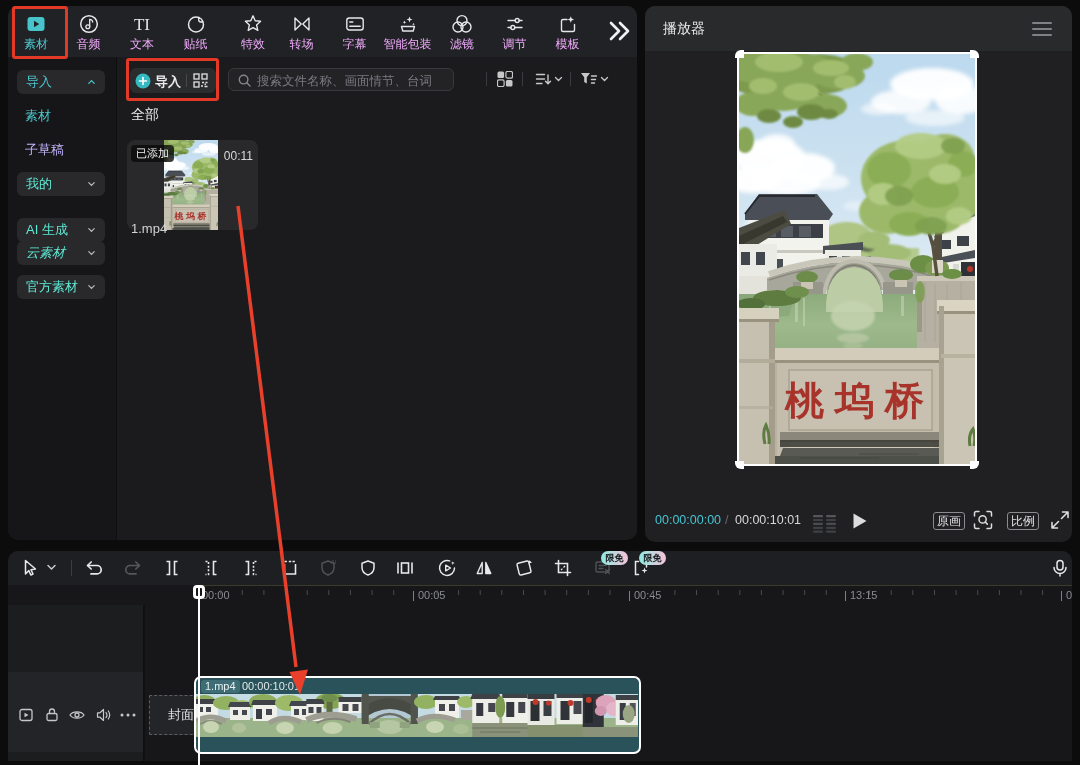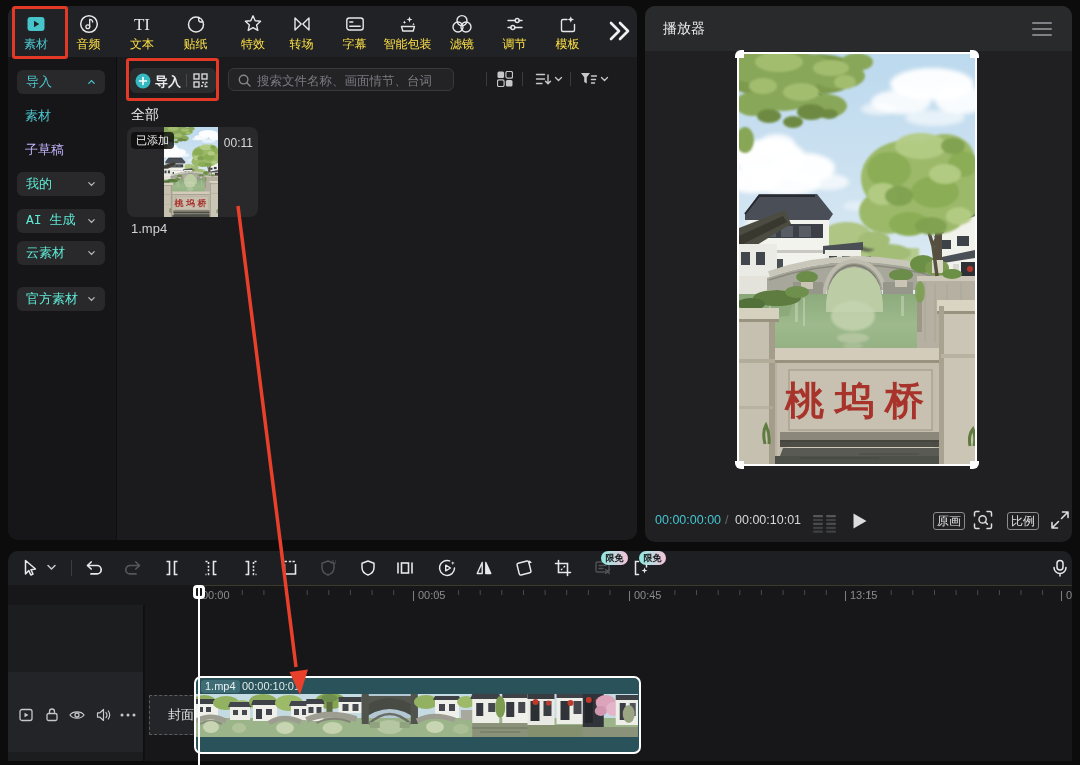--- a/index.html
+++ b/index.html
@@ -3,31 +3,31 @@
 <style>
   html,body{margin:0;padding:0;}
   body{width:1080px;height:765px;background:#0c0c0d;font-family:"Liberation Sans",sans-serif;position:relative;overflow:hidden;-webkit-font-smoothing:antialiased;}
   .abs{position:absolute;}
   .panel{position:absolute;border-radius:10px;overflow:hidden;}
   
   #media{left:8px;top:6px;width:629px;height:534px;background:#1b1b1d;}
   #tabs{position:absolute;left:0;top:0;width:629px;height:51px;background:#212225;}
   .tab{position:absolute;top:0;width:52px;height:51px;text-align:center;}
   .tab .ic{position:absolute;left:50%;top:8px;transform:translateX(-50%);width:20px;height:20px;}
-  .tab .lb{position:absolute;left:50%;top:30px;transform:translateX(-50%);font-size:12px;color:#fde047;white-space:nowrap;}
+  .tab .lb{position:absolute;left:50%;top:30px;transform:translateX(-50%);font-size:12px;color:#f0abfc;white-space:nowrap;}
   .tab.act .lb{color:#4cc5cd;}
   #sidebar{position:absolute;left:0;top:51px;width:108px;height:483px;background:#161618;}
   .sbtn{position:absolute;left:9px;width:88px;height:24px;background:#29292c;border-radius:6px;color:#5eead4;font-size:13px;line-height:24px;padding-left:9px;box-sizing:border-box;}
   .sbtn .car{position:absolute;right:9px;top:50%;transform:translateY(-50%);width:9px;height:9px;}
   .stxt{position:absolute;left:17px;font-size:13px;color:#c4b5fd;}
   
   #impbtn{position:absolute;left:122px;top:62px;width:86px;height:25px;background:#2b2c2e;border-radius:6px;}
   #search{position:absolute;left:220px;top:62px;width:226px;height:23px;background:#232326;border:1px solid #39393d;border-radius:6px;box-sizing:border-box;}
   #quanbu{position:absolute;left:123px;top:100px;font-size:14px;color:#eaeaec;}
-  #card{position:absolute;left:119px;top:121px;width:131px;height:90px;background:#29292b;border-radius:8px;overflow:hidden;text-align:right;}
+  #card{position:absolute;left:119px;top:134px;width:131px;height:90px;background:#29292b;border-radius:8px;overflow:hidden;text-align:right;}
   #thumb{position:absolute;left:37px;top:0;width:54px;height:90px;}
   #badge{position:absolute;left:4px;top:5px;background:rgba(10,10,10,.8);border-radius:4px;color:#f2f2f2;font-size:11px;line-height:17px;padding:0 5px;}
   #dur{position:absolute;right:5px;top:9px;color:#d8d8da;font-size:12px;}
   #fname{position:absolute;left:123px;top:215px;font-size:13px;color:#d2d2d4;}
   
   #player{left:645px;top:6px;width:427px;height:536px;background:#202022;}
   #phead{position:absolute;left:0;top:0;width:427px;height:45px;background:#292a2c;color:#eaeaec;font-size:14px;line-height:45px;padding-left:18px;box-sizing:border-box;}
   #pburger{position:absolute;right:20px;top:16px;width:20px;height:14px;}
   #pburger div{height:2px;background:#808186;border-radius:1px;margin-bottom:4px;}
   #photo{position:absolute;left:92px;top:46px;width:240px;height:414px;background:#fff;}
@@ -148,27 +148,27 @@
   </div>
   <div id="sidebar">
     <div class="sbtn" style="top:13px;color:#4cc5cd;">导入<svg class="car" viewBox="0 0 10 10">
           <path d="M2 6.5 L5 3.5 L8 6.5" fill="none" stroke="#4cc5cd" stroke-width="1.4" stroke-linecap="round"></path>
         </svg></div>
     <div class="stxt" style="top:50px;color:#4cc5cd;">素材</div>
     <div class="stxt" style="top:84px;">子草稿</div>
     <div class="sbtn" style="top:115px;">我的<svg class="car" viewBox="0 0 10 10">
           <path d="M2 3.5 L5 6.5 L8 3.5" fill="none" stroke="#b9b9bd" stroke-width="1.4" stroke-linecap="round"></path>
         </svg></div>
-    <div class="sbtn" style="top:152px;font-family:Liberation Mono, monospace;">AI 生成<svg class="car" viewBox="0 0 10 10">
+    <div class="sbtn" style="top:161px;">AI 生成<svg class="car" viewBox="0 0 10 10">
           <path d="M2 3.5 L5 6.5 L8 3.5" fill="none" stroke="#b9b9bd" stroke-width="1.4" stroke-linecap="round"></path>
         </svg></div>
-    <div class="sbtn" style="top:184px;">云素材<svg class="car" viewBox="0 0 10 10">
+    <div class="sbtn" style="top:184px;font-style:italic;">云素材<svg class="car" viewBox="0 0 10 10">
           <path d="M2 3.5 L5 6.5 L8 3.5" fill="none" stroke="#b9b9bd" stroke-width="1.4" stroke-linecap="round"></path>
         </svg></div>
-    <div class="sbtn" style="top:230px;">官方素材<svg class="car" viewBox="0 0 10 10">
+    <div class="sbtn" style="top:218px;">官方素材<svg class="car" viewBox="0 0 10 10">
           <path d="M2 3.5 L5 6.5 L8 3.5" fill="none" stroke="#b9b9bd" stroke-width="1.4" stroke-linecap="round"></path>
         </svg></div>
   </div>
   <div style="position:absolute;left:108px;top:51px;width:1px;height:483px;background:#0f0f11;"></div>
   <div id="impbtn">
     <svg style="position:absolute;left:5px;top:4.5px;" width="16" height="16" viewBox="0 0 16 16">
         <circle cx="8" cy="8" r="7.5" fill="#35b9c1"></circle>
         <path d="M8 4.5 V11.5 M4.5 8 H11.5" stroke="#fff" stroke-width="1.6" stroke-linecap="round"></path>
       </svg>
     <span style="position:absolute;left:25px;top:5px;font-size:13px;font-weight:bold;color:#ececee;">导入</span>

